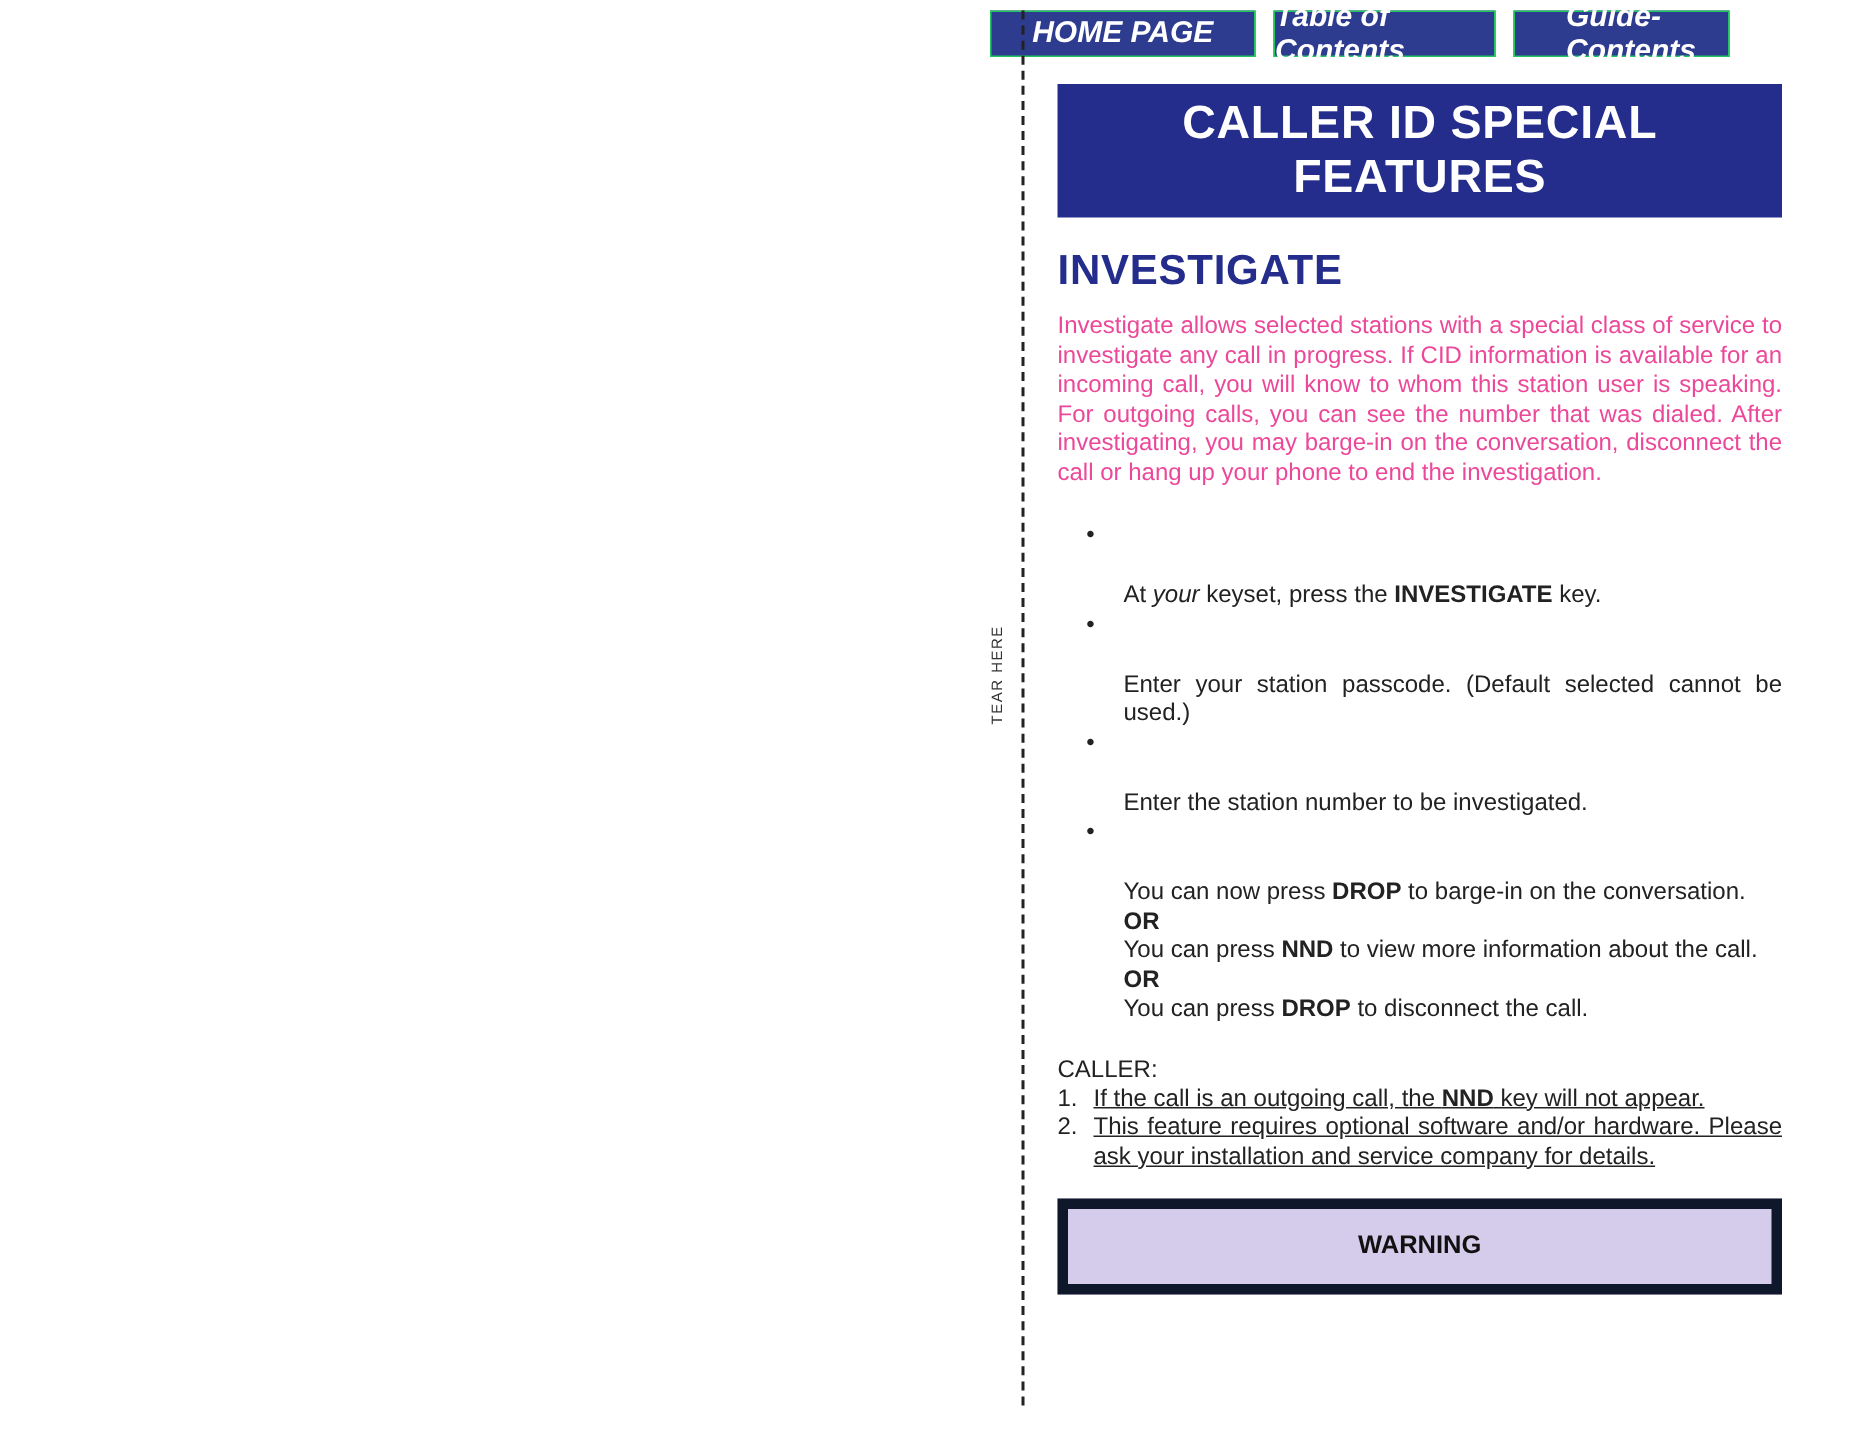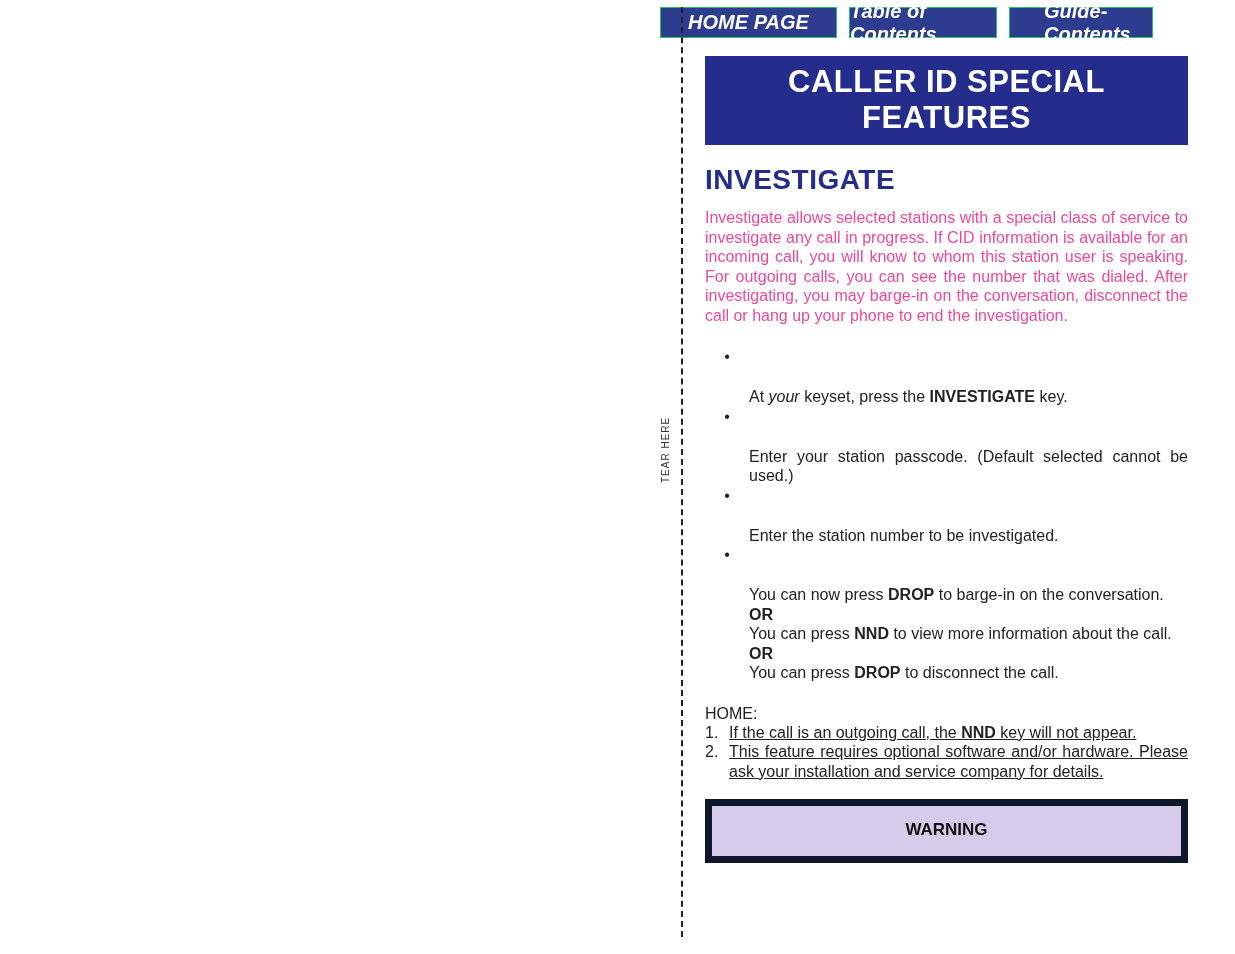--- a/index.html
+++ b/index.html
@@ -186,21 +186,21 @@
     <div class="indent"><b>OR</b></div>
     <div class="indent">
       <span>You can press </span><b>NND</b><span> to view more information about the call.</span>
     </div>
     <div class="indent"><b>OR</b></div>
     <div class="indent">
       <span>You can press </span><b>DROP</b><span> to disconnect the call.</span>
     </div>
   </div>
 
-  <div class="notes-label">HOME:</div>
+  <div class="notes-label">CALLER:</div>
   <div class="notes-list">
     <div class="row">
       <div class="num">1.</div>
       <div class="txt" style="text-align:left">
         <span>If the call is an outgoing call, the </span><b>NND</b><span> key will not appear.</span>
       </div>
     </div>
     <div class="row">
       <div class="num">2.</div>
       <div class="txt">This feature requires optional software and/or hardware. Please ask your installation and service company for details.</div>

